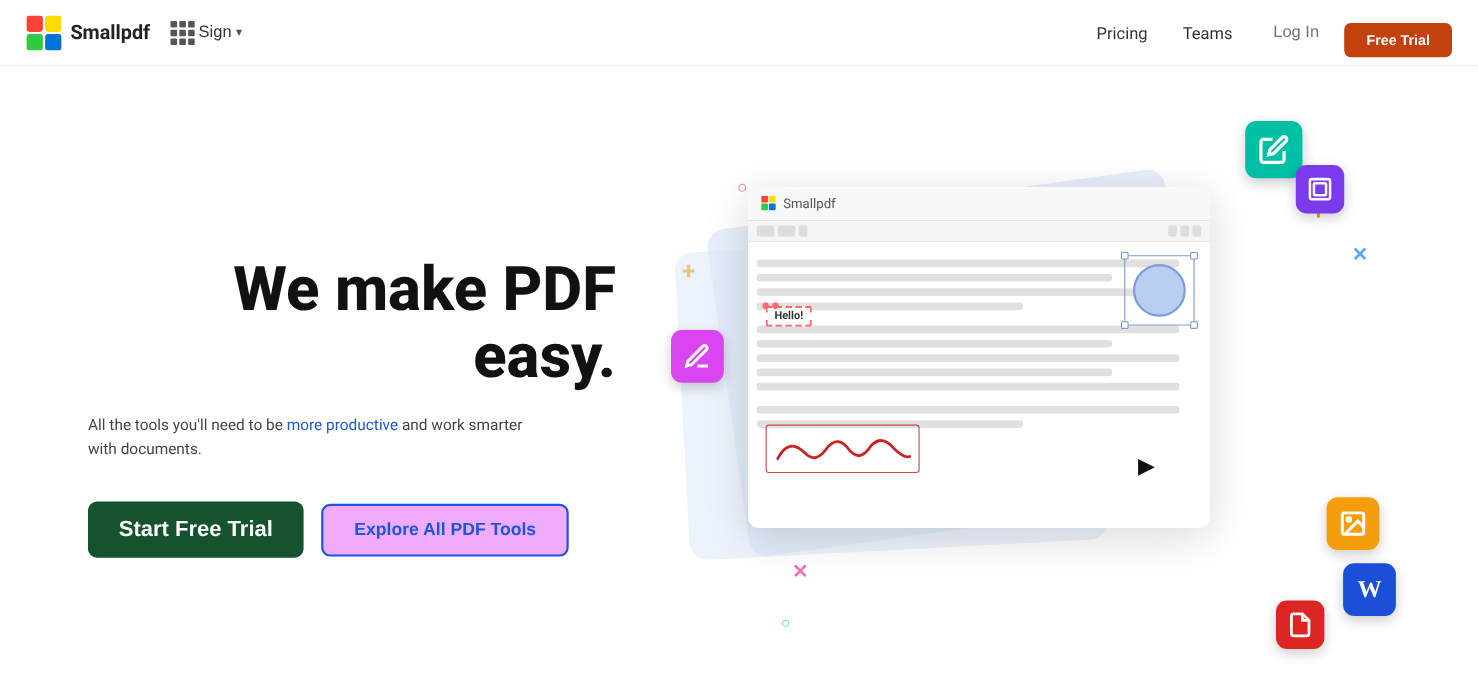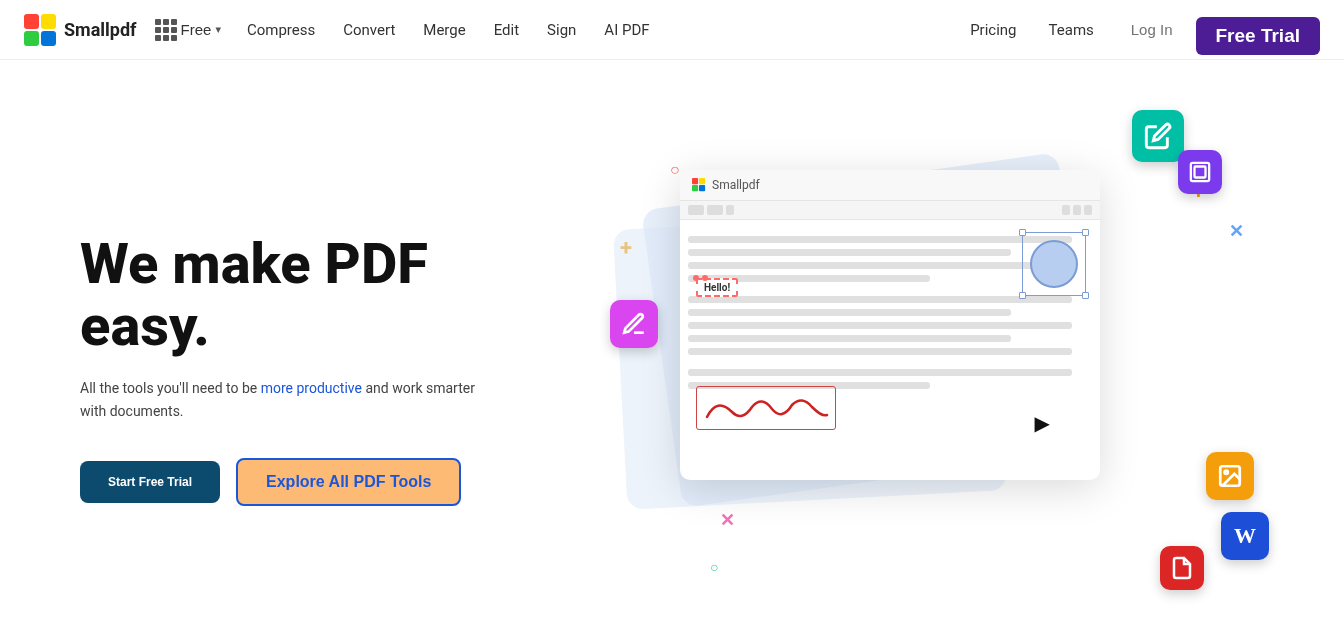--- a/index.html
+++ b/index.html
@@ -79,22 +79,22 @@
       font-size: 15px;
       background: none;
       border: 1px solid transparent;
       cursor: pointer;
       color: #737373;
       border-radius: 6px;
       font-weight: 500;
     }
     .free-trial-btn {
       padding: 8px 20px;
-      font-size: 19px;
-      background: #4c1d95;
+      font-size: 13px;
+      background: #c2410c;
       color: #fff;
       border: none;
       border-radius: 6px;
       cursor: pointer;
       font-weight: 600;
       margin-top: 13px;
     }
 
     
     .hero {
@@ -109,49 +109,50 @@
     .hero-content {
       flex: 0 0 480px;
       max-width: 480px;
     }
     .hero-title {
       font-size: 56px;
       font-weight: 800;
       color: #111;
       line-height: 1.1;
       margin-bottom: 20px;
+      text-align: right;
     }
     .hero-subtitle {
       font-size: 14px;
       color: #444;
       line-height: 1.6;
       margin-bottom: 36px;
       max-width: 420px;
     }
     .hero-subtitle .highlight {
       color: #1a56db;
     }
     .hero-buttons {
       display: flex;
       gap: 16px;
       align-items: center;
     }
     .btn-primary {
       padding: 14px 28px;
-      background: #0c4a6e;
+      background: #14532d;
       color: #fff;
       border: none;
       border-radius: 8px;
-      font-size: 12px;
+      font-size: 20px;
       font-weight: 600;
       cursor: pointer;
     }
     .btn-secondary {
       padding: 13px 28px;
-      background: #fdba74;
+      background: #f0abfc;
       color: #1a56db;
       border: 2px solid #1a56db;
       border-radius: 8px;
       font-size: 16px;
       font-weight: 600;
       cursor: pointer;
     }
 
     
     .hero-illustration {
@@ -331,32 +332,24 @@
       <div class="grid-dot"></div>
         <div class="grid-dot"></div>
         <div class="grid-dot"></div>
       <div class="grid-dot"></div>
         <div class="grid-dot"></div>
         <div class="grid-dot"></div>
       <div class="grid-dot"></div>
         <div class="grid-dot"></div>
         <div class="grid-dot"></div>
     </div>
-    <span>Free</span>
+    <span>Sign</span>
     <span class="chevron">▾</span>
   </button>
 
-  <div class="nav-links">
-    <a class="nav-link">Compress</a>
-    <a class="nav-link">Convert</a>
-    <a class="nav-link">Merge</a>
-    <a class="nav-link">Edit</a>
-    <a class="nav-link">Sign</a>
-    <a class="nav-link">AI PDF</a>
-  </div>
 
   <div class="nav-right">
     <a class="nav-right-link">Pricing</a>
     <a class="nav-right-link">Teams</a>
     <button class="login-btn">Log In</button>
     <button class="free-trial-btn">Free Trial</button>
   </div>
 </nav>
 
 <section class="hero">

